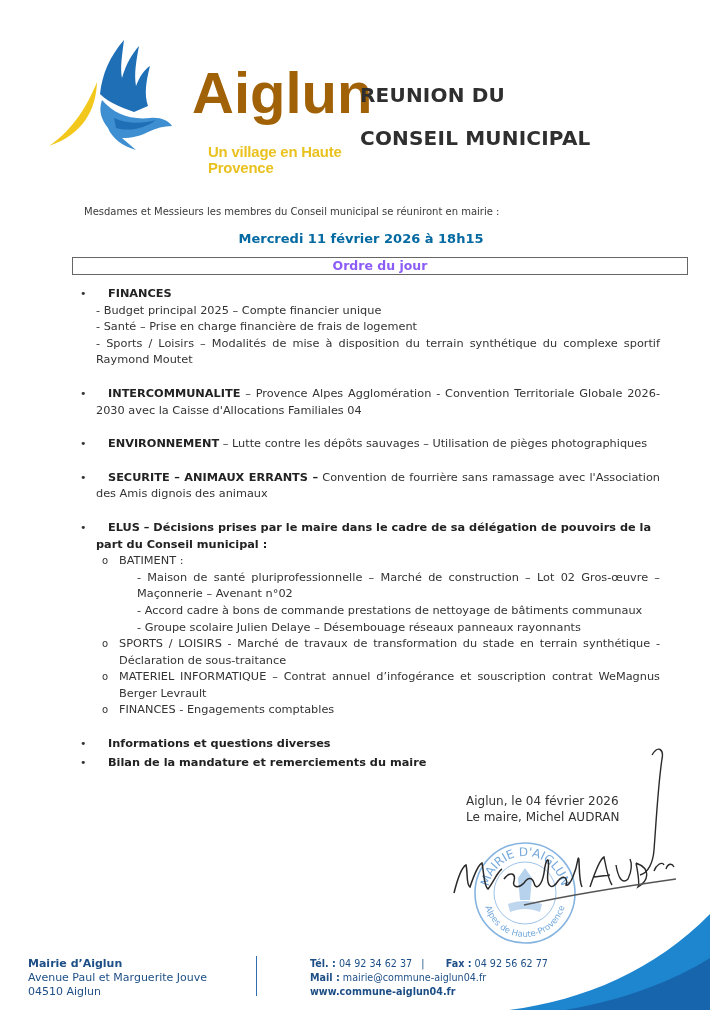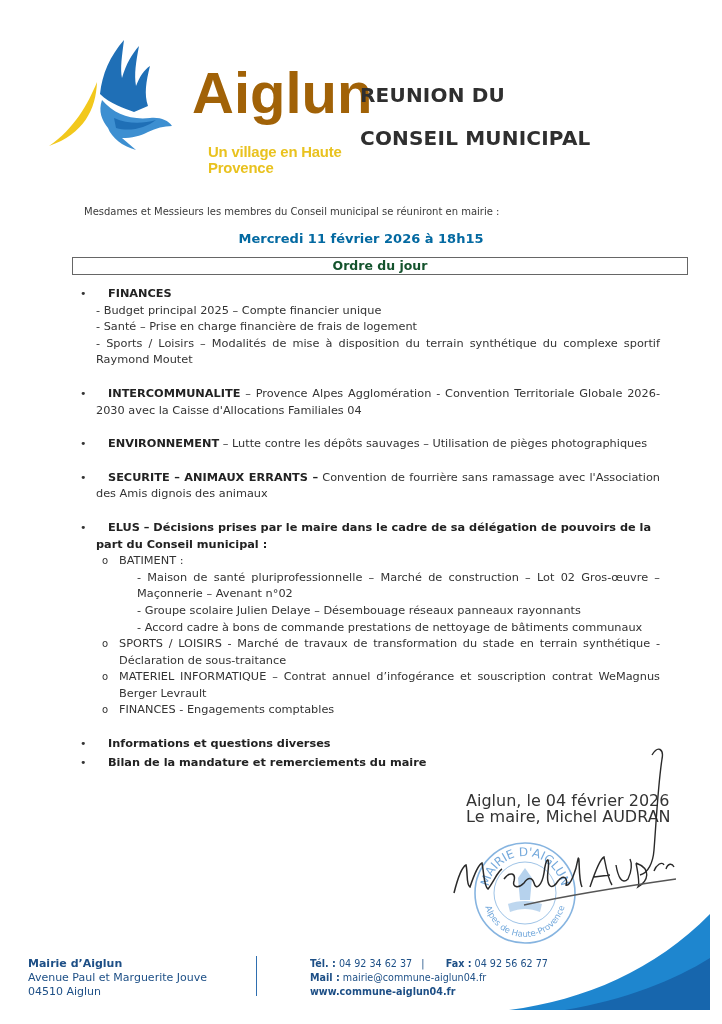--- a/index.html
+++ b/index.html
@@ -16,33 +16,33 @@
 
   
   .title { left: 360px; width: 320px; text-align: left; font-family: "DejaVu Sans", sans-serif;
            font-weight: bold; font-size: 20px; color: #2f2f2f; letter-spacing: 0.2px; }
   .title1 { top: 83px; }
   .title2 { top: 126px; }
 
   .intro { left: 84px; top: 206px; font-size: 10px; color: #3a3a3a; }
   .date { left: 0; width: 722px; top: 231px; text-align: center; font-weight: bold; font-size: 13px; color: #0369a1; }
   .ordre-box { left: 72px; top: 257px; width: 616px; height: 18px; border: 1px solid #666; box-sizing: border-box;
-               text-align: center; font-weight: bold; font-size: 12.5px; line-height: 16px; color: #14532d; }
+               text-align: center; font-weight: bold; font-size: 12.5px; line-height: 16px; color: #8b5cf6; }
 
   .content { left: 78px; top: 286px; width: 582px; font-size: 11.3px; line-height: 16.6px; color: #333; }
   .item { position: relative; padding-left: 18px; }
   .item .bullet { position: absolute; left: 2px; top: 0; font-size: 11px; }
   .item b { color: #222; margin-left: 12px; }
   .just { text-align: justify; text-align-last: left; }
   .gap { height: 17px; }
   .sub2 { position: relative; padding-left: 23px; margin-left: 0px; }
   .sub2 .obullet { position: absolute; left: 6px; top: 0; font-size: 10px; }
   .sub3 { padding-left: 18px; }
 
-  .place { left: 466px; top: 793px; font-size: 16px; line-height: 16px; color: #333; }
+  .place { left: 466px; top: 793px; font-size: 12px; line-height: 16px; color: #333; }
 
   .footer-org { left: 28px; top: 957px; font-size: 11px; line-height: 14px; color: #1d4f86; }
   .footer-org b { color: #1d4f86; }
   .footer-sep { left: 256px; top: 956px; width: 1px; height: 40px; background: #2f6fb0; }
   .footer-contact { left: 298px; top: 957px; font-size: 9.6px; line-height: 14px; color: #1d4f86; }
   .footer-contact b { font-weight: bold; margin-left: 12px; }
 </style>
 </head>
 <body>
 
@@ -101,22 +101,22 @@
   <div class="gap"></div>
 
   <div class="item">
     <span class="bullet">•</span>
     <div><b>ELUS – Décisions prises par le maire dans le cadre de sa délégation de pouvoirs de la part du Conseil municipal :</b></div>
 
     <div class="sub2">
       <span class="obullet">o</span>
       <div>BATIMENT :</div>
       <div class="sub3 just">- Maison de santé pluriprofessionnelle – Marché de construction – Lot 02 Gros-œuvre – Maçonnerie – Avenant n°02</div>
+      <div class="sub3">- Accord cadre à bons de commande prestations de nettoyage de bâtiments communaux</div>
       <div class="sub3">- Groupe scolaire Julien Delaye – Désembouage réseaux panneaux rayonnants</div>
-      <div class="sub3">- Accord cadre à bons de commande prestations de nettoyage de bâtiments communaux</div>
     </div>
     <div class="sub2 just">
       <span class="obullet">o</span>
       <div>SPORTS / LOISIRS - Marché de travaux de transformation du stade en terrain synthétique - Déclaration de sous-traitance</div>
     </div>
     <div class="sub2 just">
       <span class="obullet">o</span>
       <div>MATERIEL INFORMATIQUE – Contrat annuel d’infogérance et souscription contrat WeMagnus Berger Levrault</div>
     </div>
     <div class="sub2">

